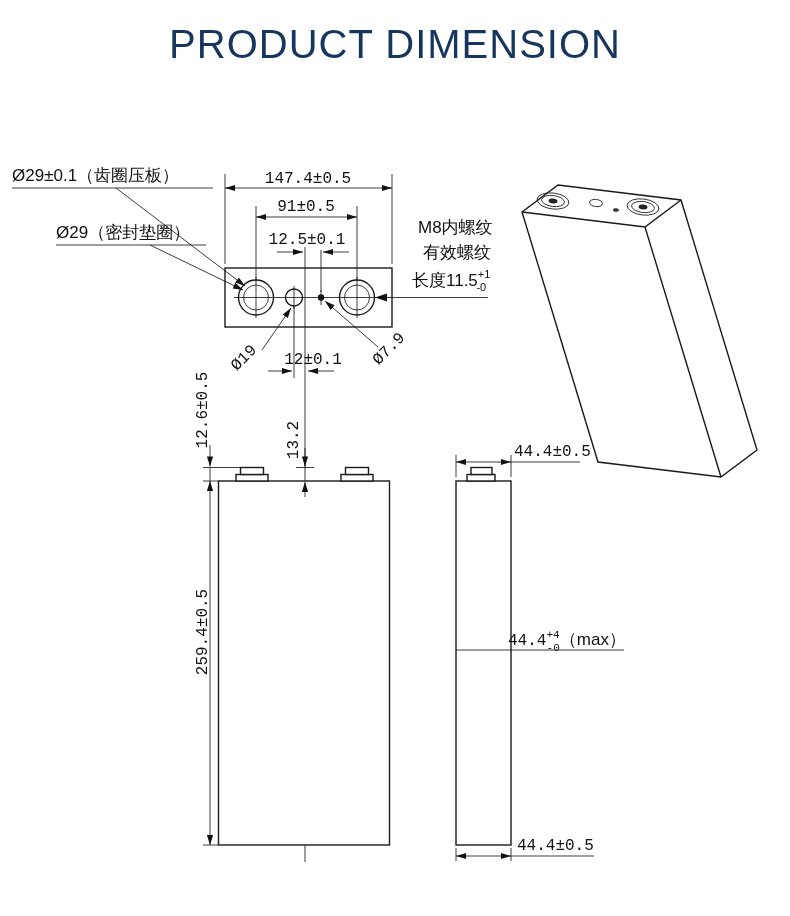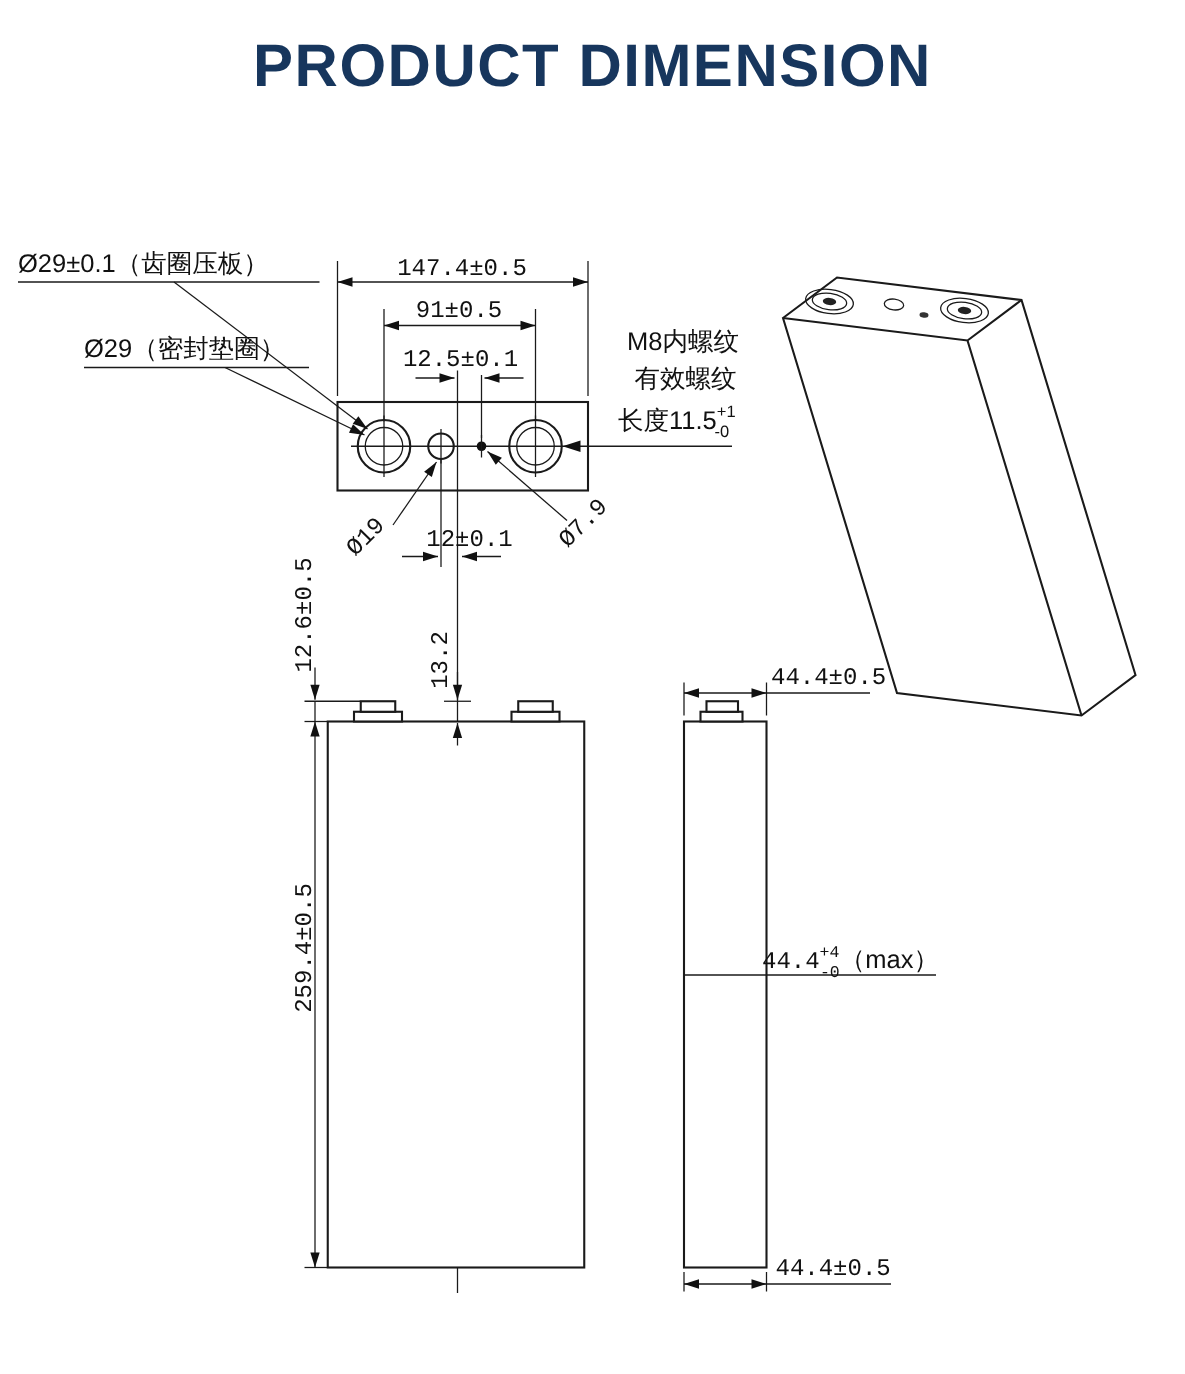--- a/index.html
+++ b/index.html
@@ -1,17 +1,17 @@
 <!DOCTYPE html>
 <html><head>
 <meta charset="utf-8">
 <style>
   html,body{margin:0;padding:0;background:#ffffff;width:790px;height:916px;overflow:hidden;position:relative;}
   .title{position:absolute;top:22px;left:0;width:790px;margin:0;text-align:center;
-         font-family:"Liberation Sans",sans-serif;font-weight:bold;font-size:40px;
+         font-family:"Liberation Sans",sans-serif;font-weight:normal;font-size:40px;
          letter-spacing:1px;color:#17365d;}
   svg{position:absolute;top:0;left:0;}
   .ln{stroke:#1a1a1a;stroke-width:1.4;fill:none;}
   .lnf{stroke:#1a1a1a;stroke-width:1.4;fill:#ffffff;}
   .thin{stroke:#1a1a1a;stroke-width:0.85;fill:none;}
   text{font-family:"Liberation Mono","DejaVu Sans Mono",monospace;font-size:16px;fill:#111111;}
   .cn{font-family:"Liberation Sans","DejaVu Sans",sans-serif;font-size:17px;}
   .sm{font-size:11px;}
 </style>
 </head>

